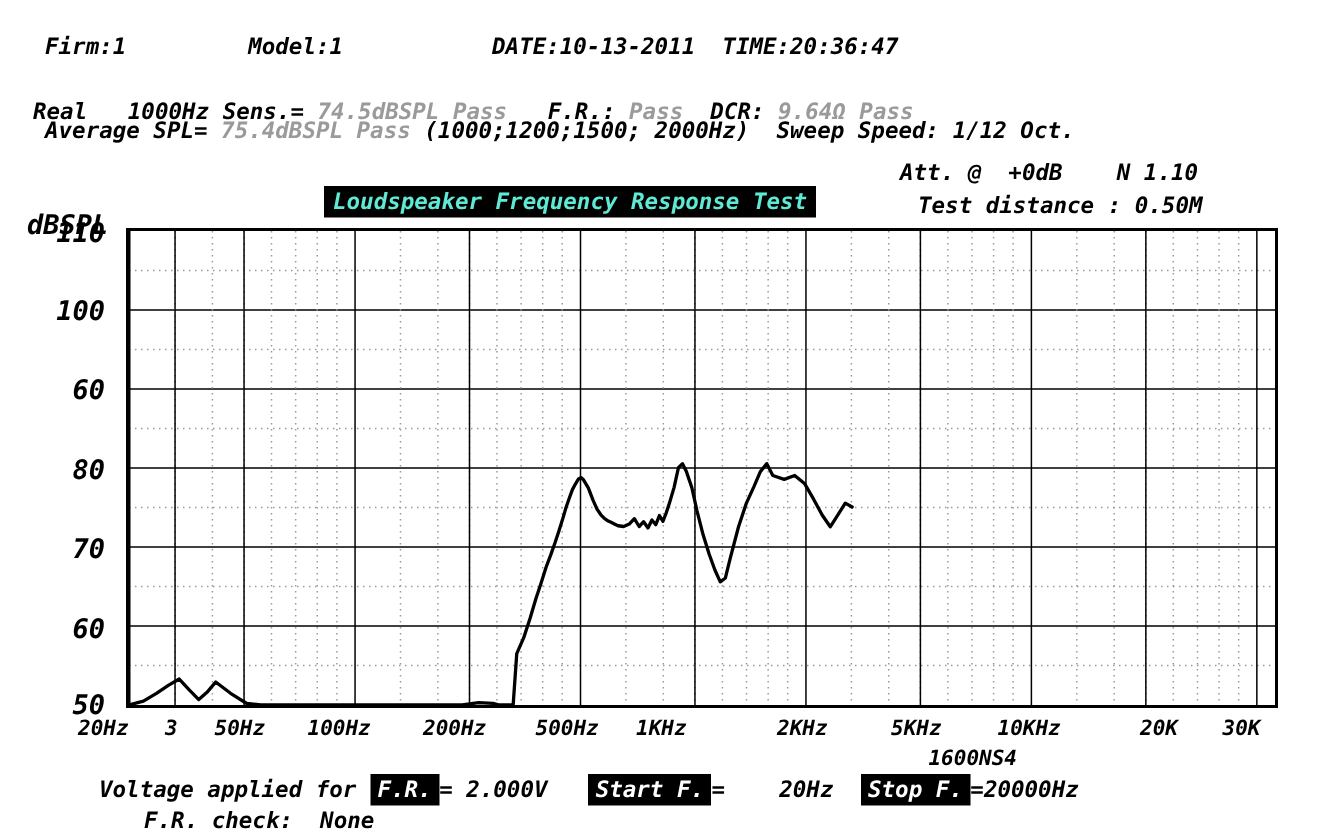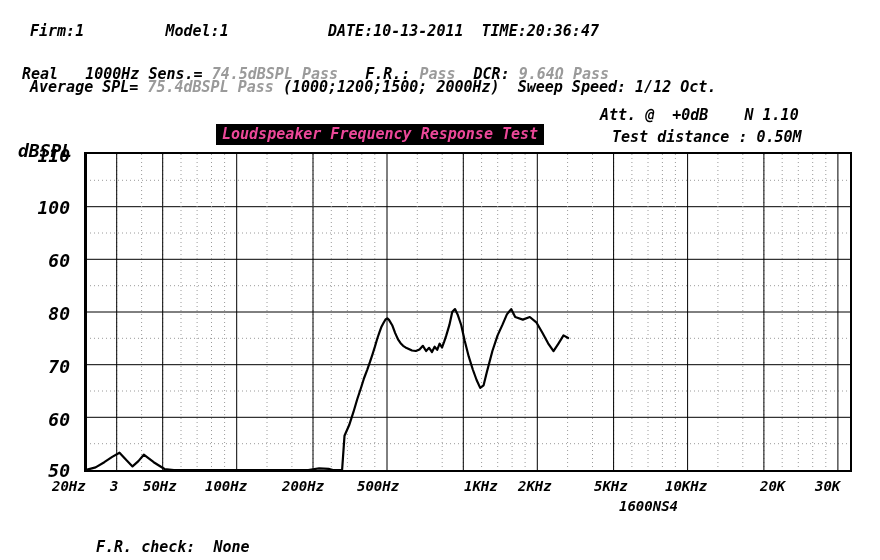--- a/index.html
+++ b/index.html
@@ -27,21 +27,21 @@
   .row1{left:30px;top:22px;}
   .row2{left:22px;top:44px;margin-top:21px;}
   .row3{left:30px;top:66px;margin-top:12px;}
   .row4{left:600px;top:106px;}
   .row5{left:612px;top:128px;}
 
   
   .banner{
     position:absolute;
     left:216px;top:124px;
-    background:#000;color:#ec4899;
+    background:#000;color:#5eead4;
     font-family:"DejaVu Sans Mono", monospace;
     font-weight:bold;font-size:15px;
     padding:1px 6px 2px 6px;
     white-space:pre;
     text-align:right;
   }
 
   .ylabel{
     position:absolute;left:18px;top:140px;
     font-family:"DejaVu Sans Mono", monospace;
@@ -199,25 +199,26 @@
       <polyline fill="none" stroke="#000" stroke-width="2.2" stroke-linejoin="round" stroke-linecap="round" points="0,316 9.6,313.4 18.3,308.2 26.2,302.9 33.5,298.7 40.3,306.1 46.5,312.4 52.4,307.1 57.8,300.7 67.7,308.2 78.5,315.0 87.9,316 104.6,316 127.4,316 145.0,316 172.9,316 193.4,316 209.3,316 222.2,316 233.1,314.4 242.6,314.9 247.0,316 251.1,316 253.7,316 256.1,316 258.5,281.8 263.1,271.3 267.4,258.2 271.3,245.0 274.8,234.5 278.1,224.0 281.1,216.1 283.9,208.2 286.5,200.3 289.0,192.4 291.3,184.5 293.5,178.2 295.6,172.4 297.6,168.7 299.5,165.5 301.3,164.4 303.0,165.9 306.2,171.2 309.2,179.1 312.0,185.4 314.6,189.2 317.1,191.8 319.5,193.4 321.7,194.4 323.9,195.5 326.0,196.5 329.8,197.0 333.5,195.4 336.9,191.8 340.1,197.0 343.1,193.8 346.0,198.0 348.6,192.7 351.2,195.8 353.6,189.7 356.0,193.5 358.2,187.7 360.3,181.4 363.4,170.9 366.3,157.8 369.0,155.1 371.6,160.4 375.2,171.0 378.7,186.7 382.7,202.4 386.8,215.5 390.6,226.0 394.2,233.9 397.6,231.3 400.8,218.2 406.4,197.0 411.6,181.4 416.4,170.9 420.9,160.4 425.2,155.1 429.2,163.0 436.8,165.6 443.8,163.0 450.3,168.3 456.4,178.8 462.1,189.3 467.5,197.2 472.6,189.3 477.5,181.4 482.1,184.0"></polyline>
     </svg>
   </div>
 
   <div class="xtick" style="left:52px">20Hz</div>
   <div class="xtick" style="left:110px">3</div>
   <div class="xtick" style="left:143px">50Hz</div>
   <div class="xtick" style="left:205px">100Hz</div>
   <div class="xtick" style="left:282px">200Hz</div>
   <div class="xtick" style="left:357px">500Hz</div>
-  <div class="xtick" style="left:464px">1KHz</div>
+  <div class="xtick" style="left:424px">1KHz</div>
   <div class="xtick" style="left:518px">2KHz</div>
   <div class="xtick" style="left:594px">5KHz</div>
   <div class="xtick" style="left:665px">10KHz</div>
   <div class="xtick" style="left:760px">20K</div>
   <div class="xtick" style="left:815px">30K</div>
 
   <div class="serial">1600NS4</div>
 
+  <div class="foot f1"><span>Voltage applied for</span><span> </span><span class="inv inline">F.R.</span><span>= 2.000V</span><span>   </span><span class="inv inline">Start F.</span><span>=    20Hz</span><span>  </span><span class="inv inline">Stop F.</span><span>=20000Hz</span></div>
 
   <div class="foot f2">F.R. check:  None</div>
 
 </div>
 
 </body></html>

